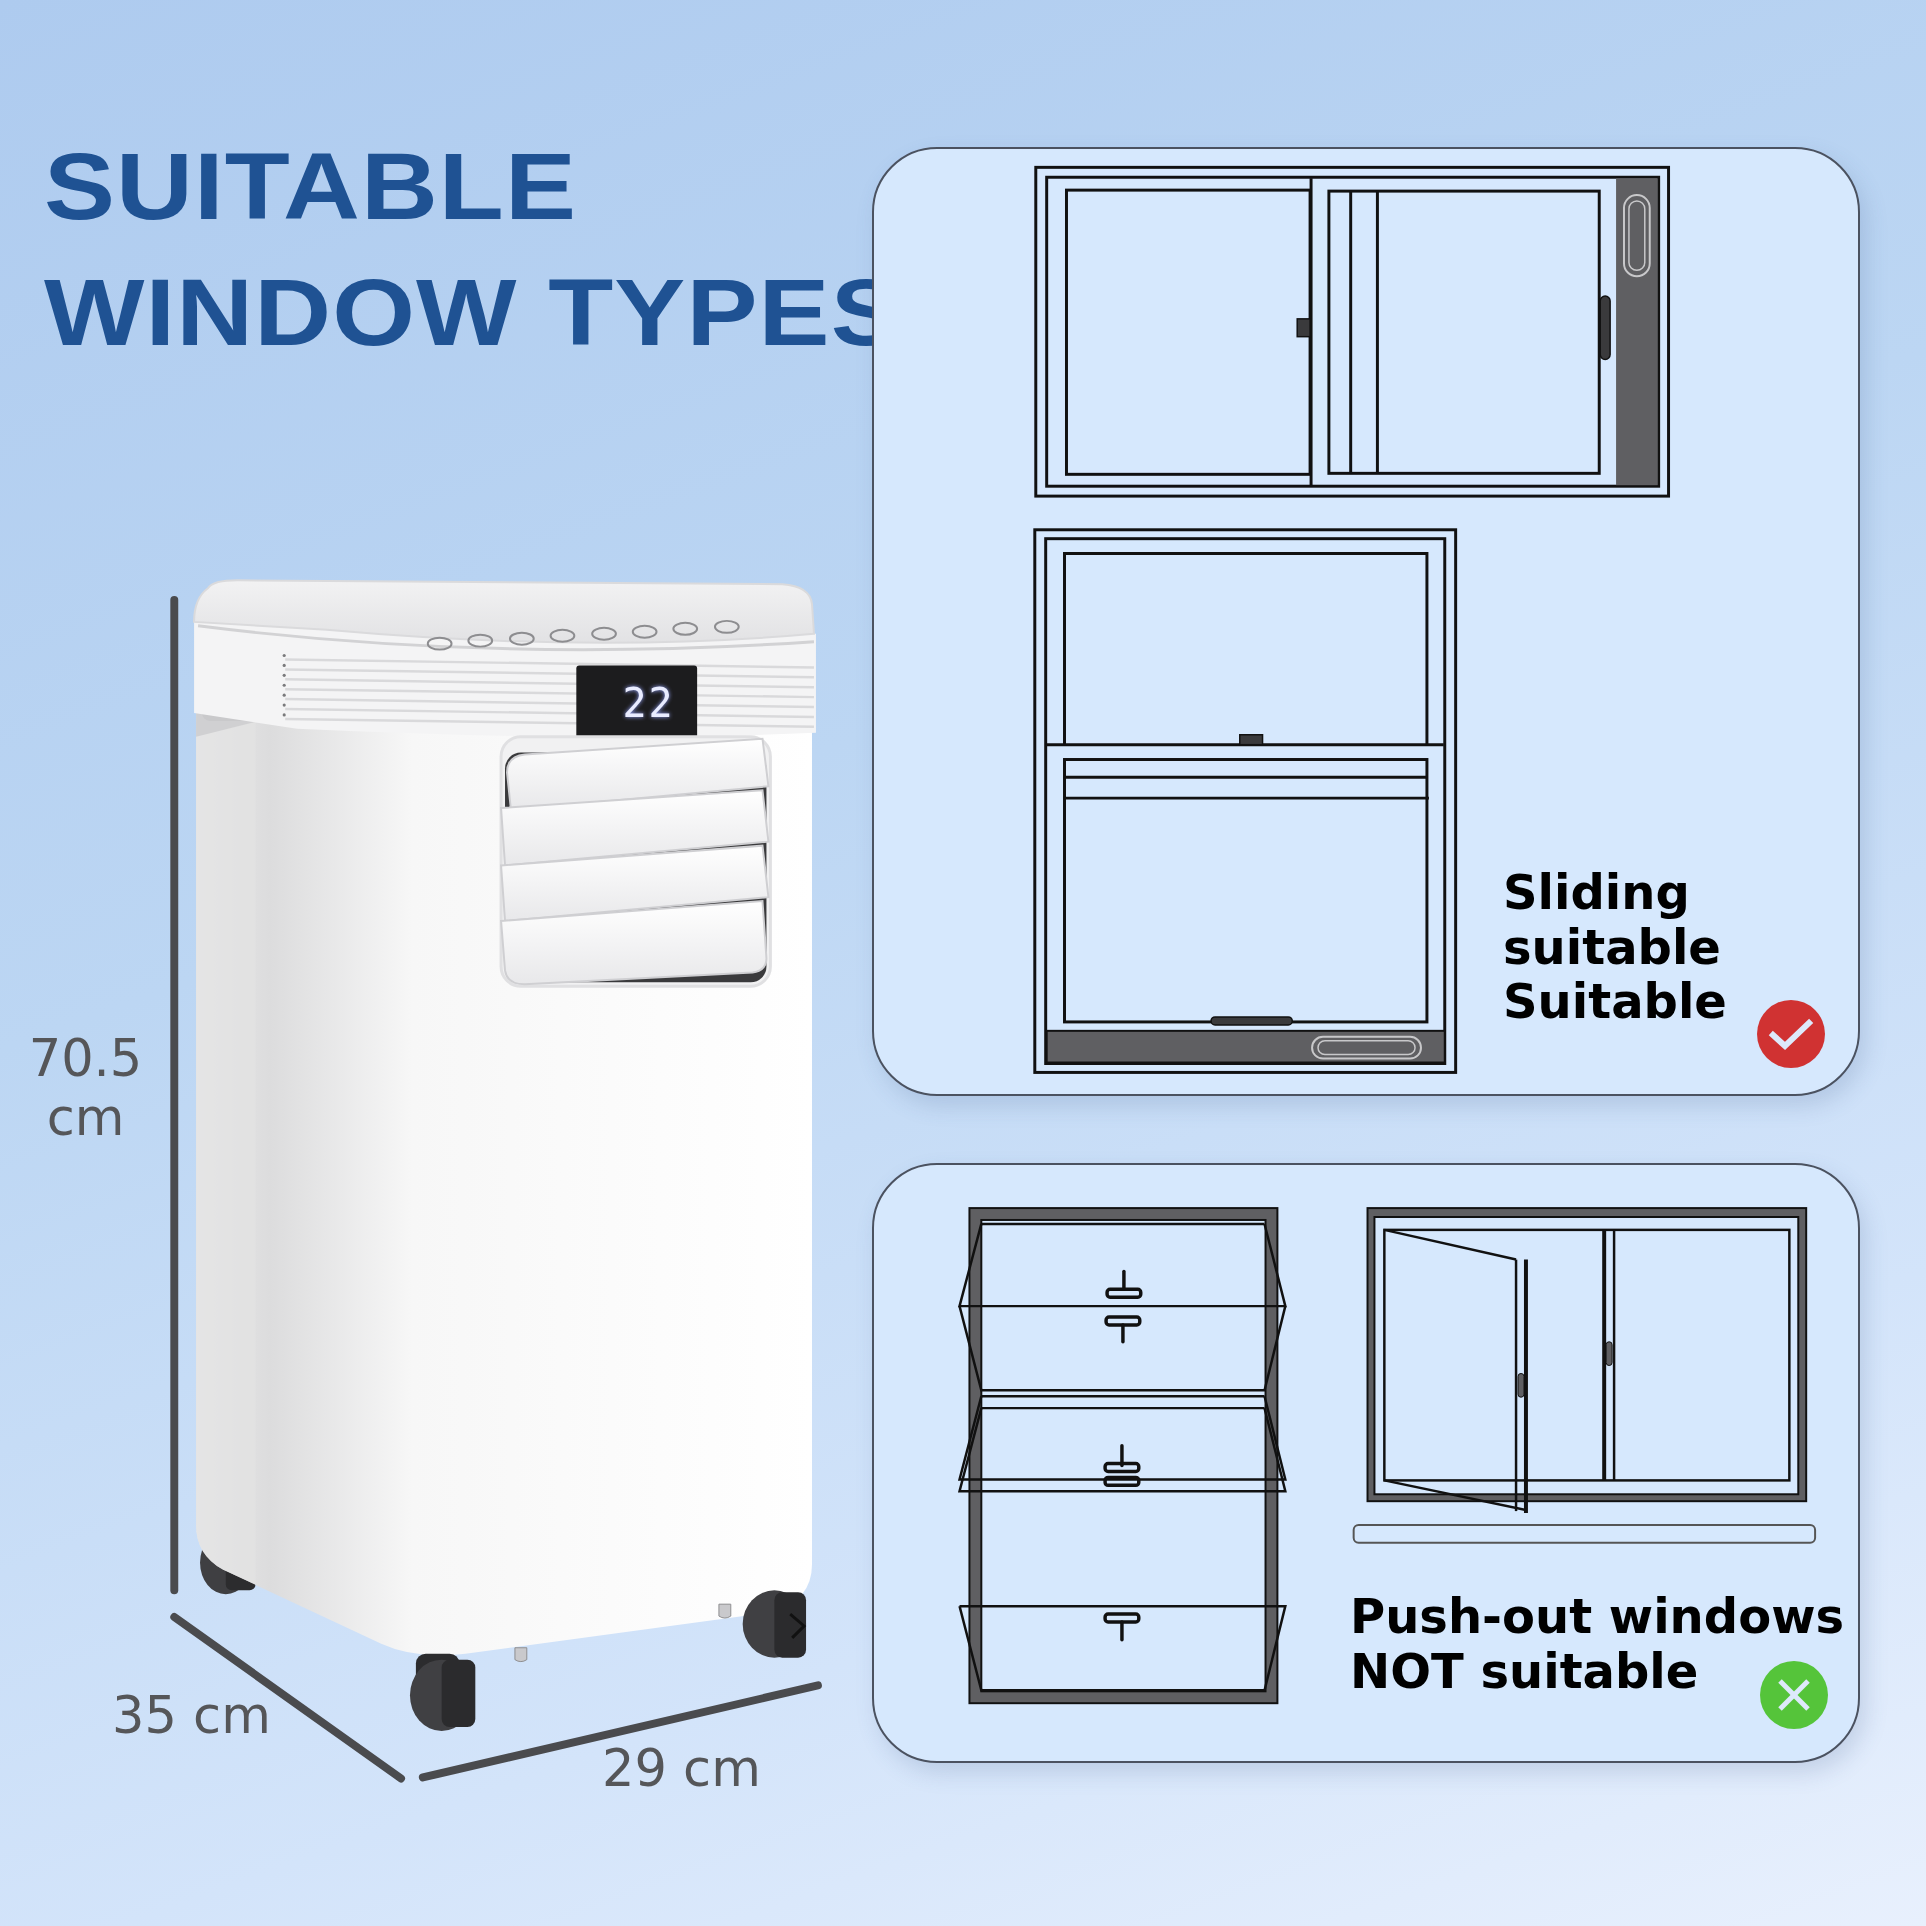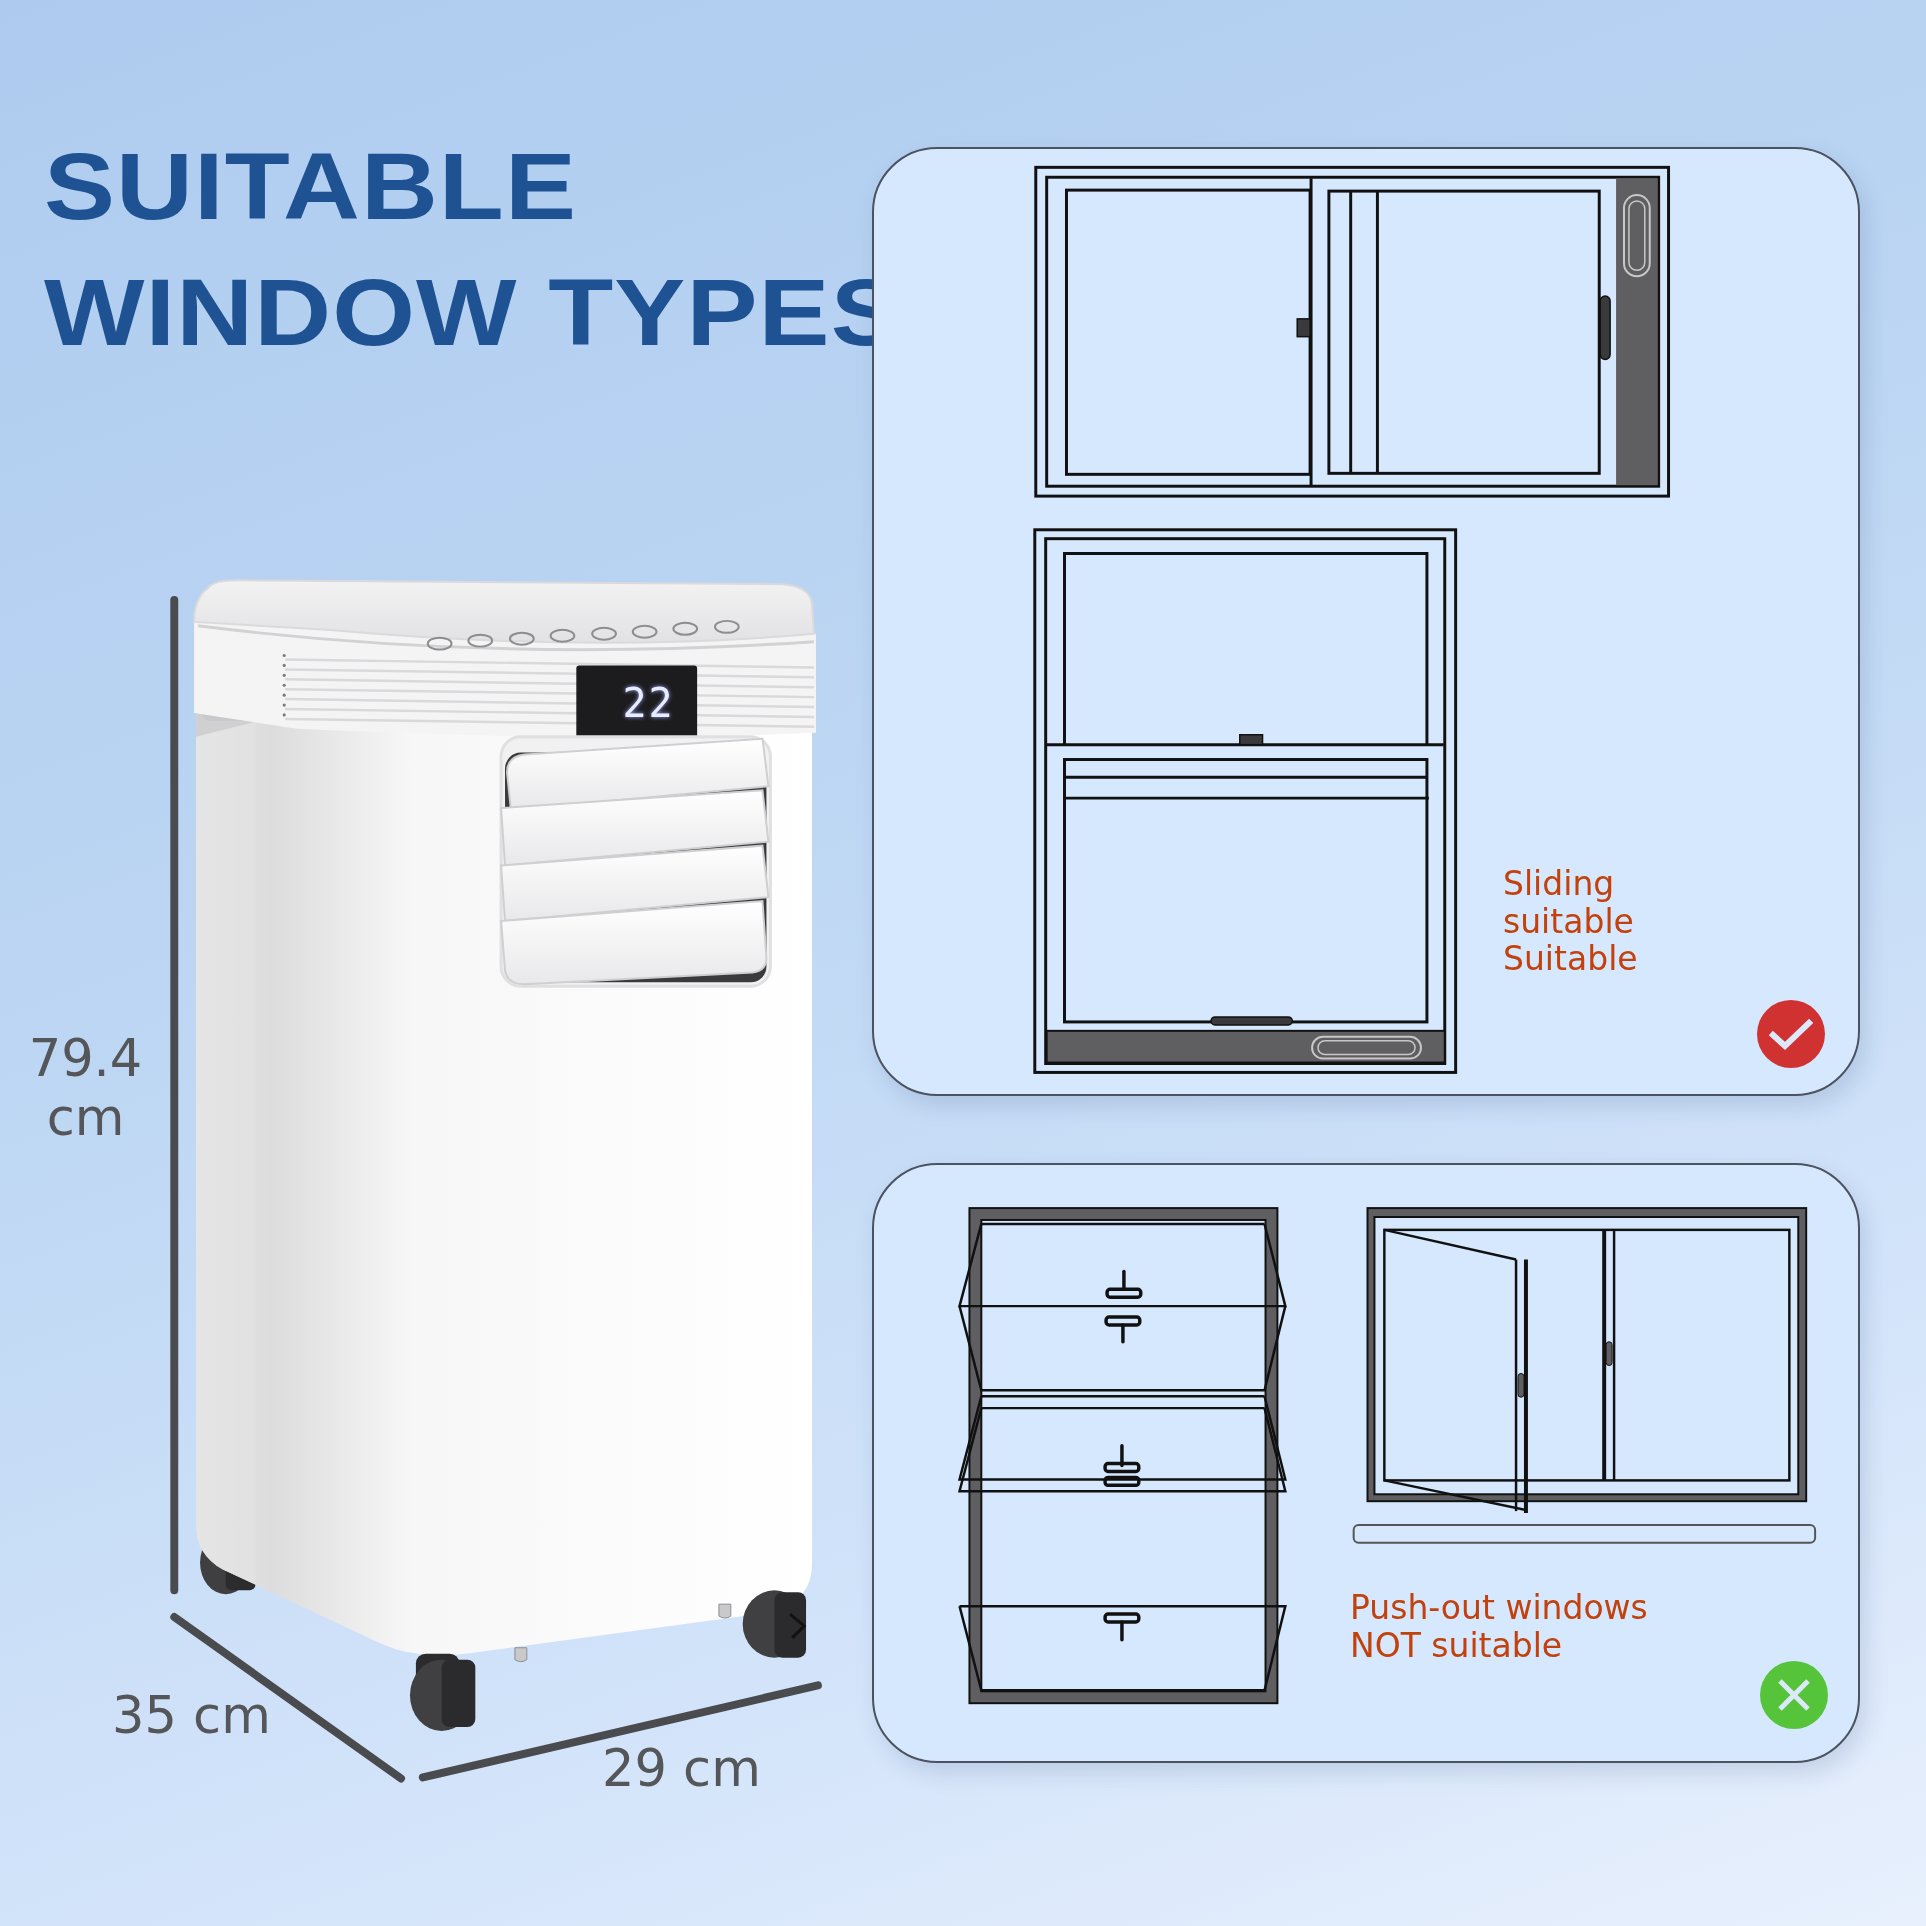--- a/index.html
+++ b/index.html
@@ -6,38 +6,38 @@
   body{width:1927px;height:1927px;overflow:hidden;position:relative;
     background:linear-gradient(160deg,#aecbef 0%,#bcd6f3 40%,#d3e4fa 75%,#e8f0fd 100%);
     font-family:"DejaVu Sans","Liberation Sans",sans-serif;}
   .abs{position:absolute;}
   .title{left:44px;font-family:"Liberation Sans","DejaVu Sans",sans-serif;font-weight:700;
     color:#1f5293;font-size:95px;letter-spacing:1px;line-height:1;white-space:nowrap;
     transform:scaleX(1.12);transform-origin:left top;}
   .dim{color:#555659;font-size:51px;line-height:1.15;font-family:"DejaVu Sans",sans-serif;}
   .panel{background:#d6e8fd;border:2px solid #4b5260;border-radius:65px;
     box-shadow:6px 10px 22px rgba(60,90,140,0.18);}
-  .label{color:#c2410c;font-size:33px;line-height:1.14;font-family:"DejaVu Sans",sans-serif;}
+  .label{color:#000000;font-size:48px;line-height:1.14;font-family:"DejaVu Sans",sans-serif;font-weight:bold;}
   .badge{border-radius:50%;display:flex;align-items:center;justify-content:center;}
   svg{position:absolute;overflow:visible;}
 </style>
 </head>
 <body>
 
 <div class="abs title" style="top:139px;">SUITABLE</div>
 <div class="abs title" style="top:265px;">WINDOW TYPES</div>
 
 <svg class="abs" style="left:0;top:0;" width="1927" height="1927" viewBox="0 0 1946 1946">
   <line x1="176" y1="606" x2="176" y2="1606" stroke="#4a4b4e" stroke-width="8" stroke-linecap="round"></line>
   <line x1="176" y1="1633" x2="405" y2="1796" stroke="#4a4b4e" stroke-width="8" stroke-linecap="round"></line>
   <line x1="427" y1="1795" x2="826" y2="1702" stroke="#4a4b4e" stroke-width="8" stroke-linecap="round"></line>
 </svg>
 
 <div class="abs dim" style="left:26px;top:1030px;text-align:center;width:119px;">
-  <div>79.4</div>
+  <div>70.5</div>
   <div>cm</div>
 </div>
 <div class="abs dim" style="left:112px;top:1687px;">35 cm</div>
 <div class="abs dim" style="left:602px;top:1740px;">29 cm</div>
 
 <svg class="abs" style="left:0;top:0;" width="1927" height="1927" viewBox="0 0 1946 1946">
   <defs>
     <linearGradient id="bodyGrad" x1="0" x2="1" y1="0" y2="0">
       <stop offset="0" stop-color="#e9e9ea"></stop>
       <stop offset="0.12" stop-color="#dcdcdd"></stop>

